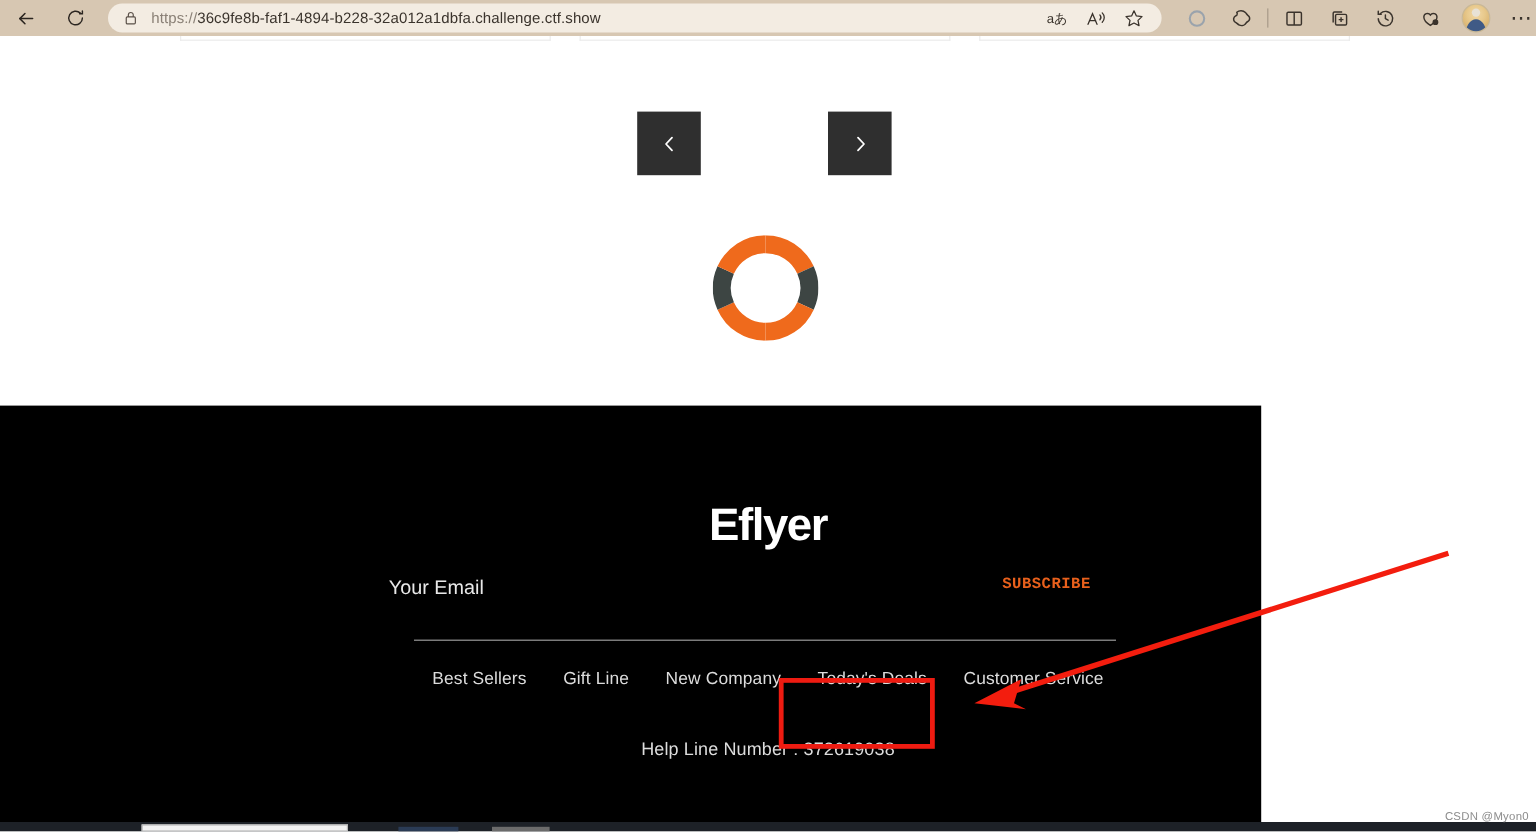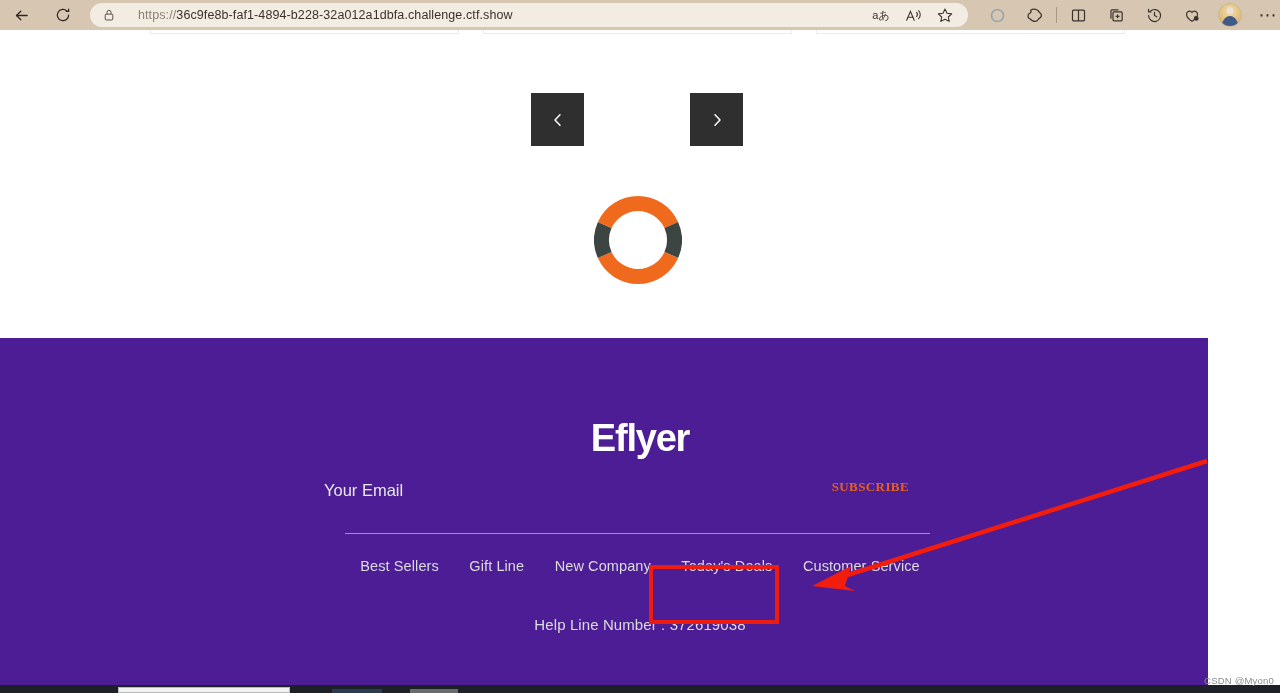--- a/index.html
+++ b/index.html
@@ -43,21 +43,20 @@
     left: 90px;
     top: 3px;
     width: 878px;
     height: 24px;
     background: #f3ece2;
     border-radius: 13px;
     display: flex;
     align-items: center;
     box-sizing: border-box;
     padding: 0 8px 0 12px;
-    gap: 12px;
   }
   .lock-icon { width:14px; height:16px; flex:none; color:#5a5048; margin-right:10px; }
   .url-text {
     flex: 1;
     font-size: 12.5px;
     color: #3a332c;
     white-space: nowrap;
     overflow: hidden;
     letter-spacing: 0.1px;
   }
@@ -171,23 +170,23 @@
     top: 166px;
     width: 88px;
     height: 88px;
   }
 
   
   .footer {
     position: absolute;
     left: 0;
     top: 308px;
-    width: 1208px;
+    width: 1051px;
     height: 347px;
-    background: #4c1d95;
+    background: #000000;
   }
   .footer-logo {
     position: absolute;
     top: 79px;
     left: 0;
     width: 1280px;
     text-align: center;
     color: #ffffff;
     font-size: 38px;
     font-weight: bold;
@@ -218,21 +217,21 @@
     position: absolute;
     right: 0;
     top: 4px;
     background: transparent;
     border: none;
     color: #e8601c;
     font-size: 13px;
     font-weight: bold;
     letter-spacing: 0.4px;
     cursor: pointer;
-    font-family: Liberation Serif, serif;
+    font-family: Liberation Mono, monospace;
     padding: 0;
   }
   .subscribe-underline {
     position: absolute;
     left: 345px;
     top: 195px;
     width: 585px;
     height: 1px;
     background: #9a9a9a;
   }

